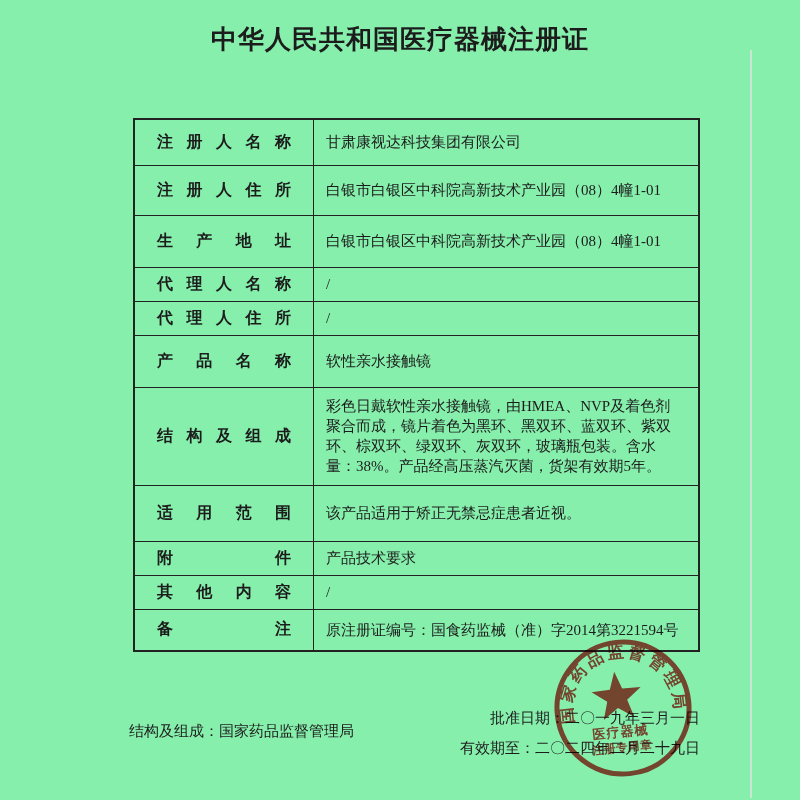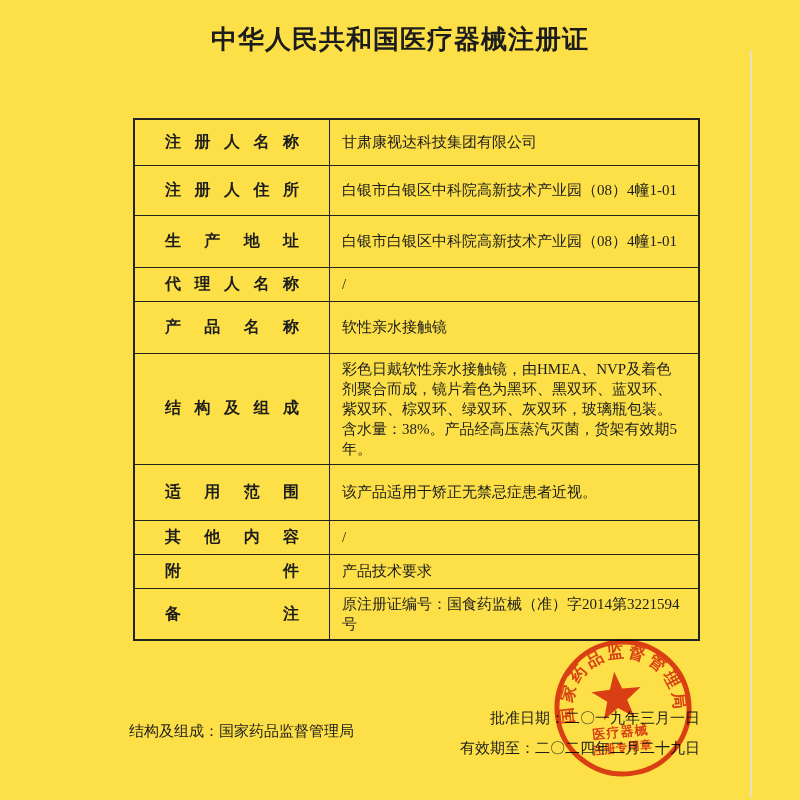--- a/index.html
+++ b/index.html
@@ -5,21 +5,21 @@
   html, body { margin: 0; padding: 0; }
   body {
     width: 800px; height: 800px;
     background: #ffffff;
     font-family: "Liberation Serif", "DejaVu Serif", serif;
     color: #1c1c1c;
   }
   .page {
     position: relative;
     width: 800px; height: 800px;
-    background: #fde047;
+    background: #86efac;
     overflow: hidden;
   }
   .title {
     position: absolute;
     top: 22px; left: 0;
     width: 100%;
     margin: 0;
     text-align: center;
     font-size: 26px;
     font-weight: bold;
@@ -39,21 +39,21 @@
     table-layout: fixed;
     border: 2px solid #222;
   }
   .cert th, .cert td {
     border: 1px solid #222;
   }
   .cert th {
     width: 134px;
     font-size: 16px;
     font-weight: bold;
-    padding: 0 30px;
+    padding: 0 22px;
     vertical-align: middle;
   }
   .jlabel {
     display: block;
     text-align: justify;
     text-align-last: justify;
   }
   .cert td {
     font-size: 15px;
     padding: 5px 14px 5px 12px;
@@ -124,49 +124,55 @@
             <span class="jlabel">生产地址</span>
           </th>
         <td>白银市白银区中科院高新技术产业园（08）4幢1-01</td>
       </tr>
       <tr class="h34">
         <th>
             <span class="jlabel">代理人名称</span>
           </th>
         <td>/</td>
       </tr>
+      <tr class="h34">
+        <th>
+            <span class="jlabel">代理人住所</span>
+          </th>
+        <td>/</td>
+      </tr>
       <tr class="h52">
         <th>
             <span class="jlabel">产品名称</span>
           </th>
         <td>软性亲水接触镜</td>
       </tr>
       <tr class="h98">
         <th>
             <span class="jlabel">结构及组成</span>
           </th>
         <td>彩色日戴软性亲水接触镜，由HMEA、NVP及着色剂聚合而成，镜片着色为黑环、黑双环、蓝双环、紫双环、棕双环、绿双环、灰双环，玻璃瓶包装。含水量：38%。产品经高压蒸汽灭菌，货架有效期5年。</td>
       </tr>
       <tr class="h56">
         <th>
             <span class="jlabel">适用范围</span>
           </th>
         <td>该产品适用于矫正无禁忌症患者近视。</td>
       </tr>
       <tr class="h34">
         <th>
+            <span class="jlabel">附件</span>
+          </th>
+        <td>产品技术要求</td>
+      </tr>
+      <tr class="h34">
+        <th>
             <span class="jlabel">其他内容</span>
           </th>
         <td>/</td>
-      </tr>
-      <tr class="h34">
-        <th>
-            <span class="jlabel">附件</span>
-          </th>
-        <td>产品技术要求</td>
       </tr>
       <tr class="h58">
         <th>
             <span class="jlabel">备注</span>
           </th>
         <td>原注册证编号：国食药监械（准）字2014第3221594号</td>
       </tr>
     </tbody>
   </table>
 

